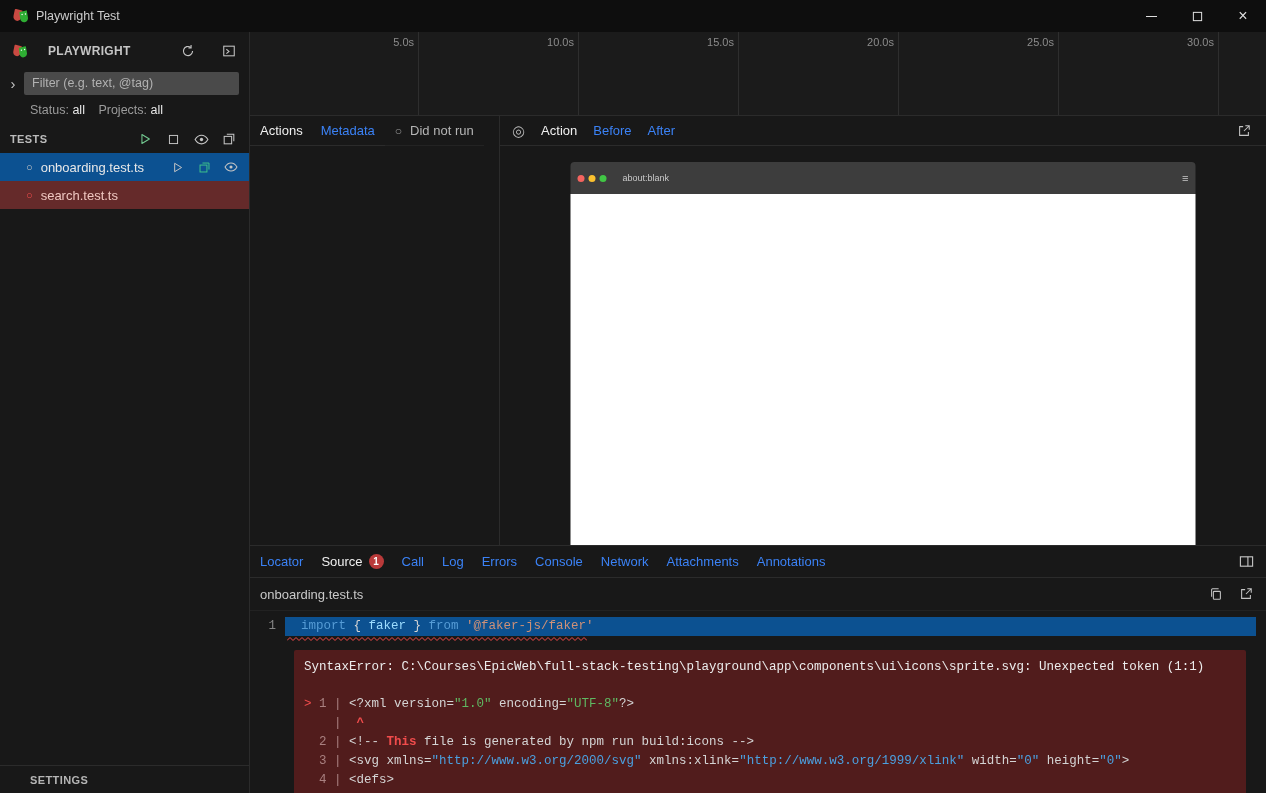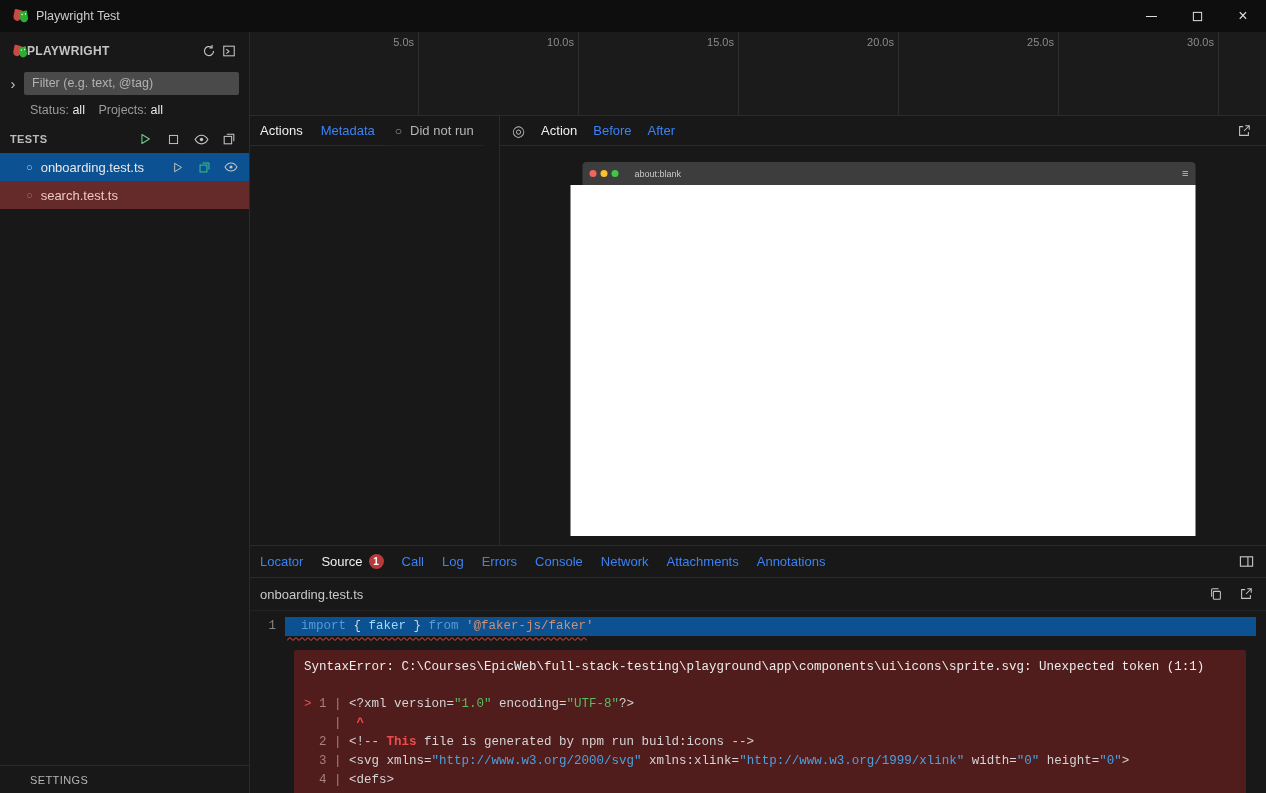--- a/index.html
+++ b/index.html
@@ -12,21 +12,21 @@
   .tb-title{font-size:12.5px;color:#cccccc;}
   .win-controls{display:flex;}
   .win-btn{width:46px;height:32px;display:flex;align-items:center;justify-content:center;color:#dedede;cursor:pointer;}
   .min-line{width:11px;height:1px;background:#dedede;display:block;}
   .close-glyph{font-size:16px;line-height:1;}
 
   .app-body{display:flex;height:761px;}
 
   
   .sidebar{width:250px;min-width:250px;background:#181818;border-right:1px solid #2b2b2b;display:flex;flex-direction:column;}
-  .pw-header{height:30px;display:flex;align-items:center;gap:0;padding:0 10px;margin-top:4px;}
+  .pw-header{height:30px;display:flex;align-items:center;gap:21px;padding:0 10px;margin-top:4px;}
   .pw-title{flex:1;font-size:12px;font-weight:600;color:#c5c5c5;letter-spacing:.3px;}
   .icon-btn{width:20px;height:18px;display:flex;align-items:center;justify-content:center;color:#c5c5c5;cursor:pointer;}
   .filter-row{display:flex;align-items:center;height:26px;padding:0 10px 0 8px;gap:6px;margin-top:4px;}
   .chevron{color:#c5c5c5;font-size:15px;width:10px;text-align:center;}
   .filter-input{flex:1;height:23px;background:#4a4a4a;border:none;border-radius:2px;padding:0 8px;font-size:12.5px;color:#e0e0e0;font-family:"Liberation Sans",sans-serif;outline:none;}
   .filter-input::placeholder{color:#b2b2b2;}
   .status-row{padding:7px 10px 8px 30px;font-size:12.5px;color:#9b9b9b;}
   .status-row .val{color:#e8e8e8;margin-right:10px;}
   .tests-header{height:28px;display:flex;align-items:center;gap:8px;padding:0 10px;margin-top:0;}
   .tests-title{flex:1;font-size:11px;font-weight:700;color:#bbbbbb;letter-spacing:.4px;}
@@ -34,21 +34,21 @@
   .test-row{height:28px;display:flex;align-items:center;gap:8px;padding:0 8px 0 26px;cursor:pointer;}
   .test-row.selected{background:var(--selection-blue);}
   .test-row.failed{background:var(--failed-bg);}
   .status-circle{color:#c9c9c9;font-size:11px;line-height:1;}
   .failed .status-circle{color:var(--accent-red);}
   .test-name{flex:1;font-size:13px;color:#e8e8e8;white-space:nowrap;overflow:hidden;}
   .failed .test-name{color:var(--failed-text);}
   .row-actions{display:flex;gap:7px;align-items:center;color:#e8e8e8;}
   .row-actions .src{color:var(--source-icon-green);}
   .sidebar-spacer{flex:1;}
-  .settings-row{height:28px;border-top:1px solid #2b2b2b;display:flex;align-items:center;padding:0 10px 0 30px;font-size:11px;font-weight:400;color:#b5b5b5;letter-spacing:.4px;cursor:pointer;}
+  .settings-row{height:28px;border-top:1px solid #2b2b2b;display:flex;align-items:center;padding:0 10px 0 30px;font-size:11px;font-weight:700;color:#b5b5b5;letter-spacing:.4px;cursor:pointer;}
 
   
   .main{flex:1;display:flex;flex-direction:column;min-width:0;}
   .timeline{height:84px;display:flex;border-bottom:1px solid #2b2b2b;background:#1b1b1b;}
   .tl-seg{width:160px;border-right:1px solid #2e2e2e;display:flex;justify-content:flex-end;align-items:flex-start;padding:4px 4px 0 0;}
   .tl-seg:first-child{width:169px;}
   .tl-rest{flex:1;border-right:none;}
   .tl-label{font-size:11px;color:#8c8c8c;}
 
   .middle{flex:1;display:flex;min-height:0;}
@@ -59,21 +59,21 @@
   .empty-row{height:30px;display:flex;align-items:center;gap:8px;padding:0 10px;border-bottom:1px solid #232323;color:#b5b5b5;font-size:13px;}
   .empty-circle{color:#9b9b9b;font-size:12px;}
 
   .trace-panel{flex:1;display:flex;flex-direction:column;min-width:0;}
   .trace-tabbar{height:30px;display:flex;align-items:center;gap:16px;padding:0 12px;border-bottom:1px solid #2b2b2b;}
   .tabs-inline{display:flex;gap:16px;}
   .pick-icon{color:#b5b5b5;font-size:15px;cursor:pointer;}
   .spacer{flex:1;}
   .snapshot{flex:1;position:relative;background:#181818;}
   .browser{position:absolute;top:16px;left:50%;transform:translateX(-50%);width:625px;height:368px;}
-  .chrome{height:23px;background:#3d3d3d;border-radius:4px 4px 0 0;display:flex;align-items:center;padding:0 7px;gap:4px;margin-left:12px;}
+  .chrome{height:32px;background:#3d3d3d;border-radius:4px 4px 0 0;display:flex;align-items:center;padding:0 7px;gap:4px;}
   .dot{width:7px;height:7px;border-radius:50%;}
   .dot.red{background:#f4645f;}
   .dot.yellow{background:#fbc12f;}
   .dot.green{background:#41c645;}
   .chrome-url{margin-left:12px;font-size:9px;color:#c9c9c9;flex:1;}
   .hamburger{color:#c9c9c9;font-size:11px;line-height:1;}
   .page{height:351px;background:var(--page-white);}
 
   
   .bottom{height:248px;border-top:1px solid #2b2b2b;display:flex;flex-direction:column;}

